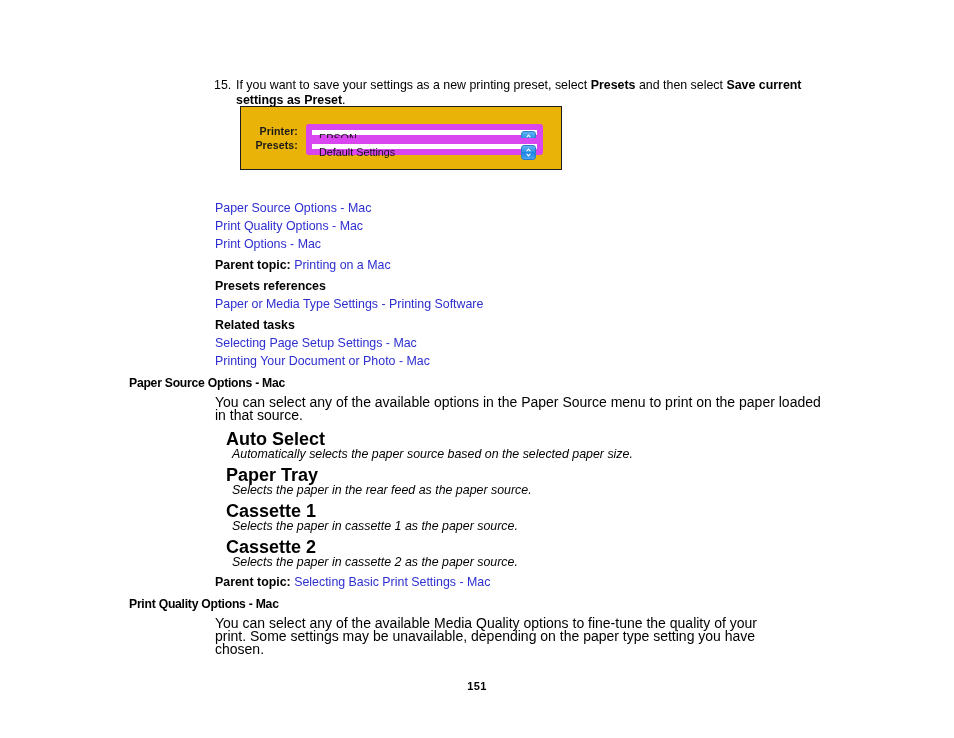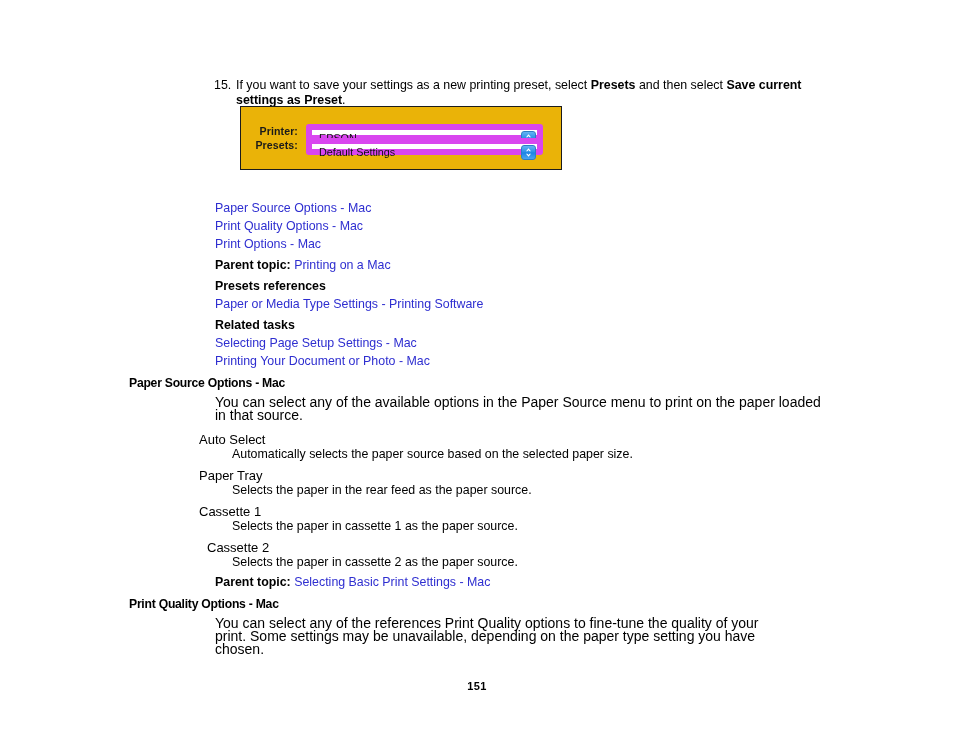--- a/index.html
+++ b/index.html
@@ -137,32 +137,33 @@
     position: absolute;
     left: 215px;
     font-size: 14px;
     line-height: 13px;
     color: #000000;
   }
 
   
   .dt {
     position: absolute;
-    left: 199px;
-    font-size: 13px;
-    font-weight: normal;
+    left: 226px;
+    font-size: 18px;
+    font-weight: bold;
     line-height: 15px;
     white-space: nowrap;
   }
   .dd {
     position: absolute;
     left: 232px;
     font-size: 12.4px;
     line-height: 15px;
     white-space: nowrap;
+    font-style: italic;
   }
 
   
   .page-num {
     position: absolute;
     left: 0;
     top: 680px;
     width: 954px;
     text-align: center;
     font-size: 11px;
@@ -243,26 +244,26 @@
 
   <div class="dt" style="top:432px;">Auto Select</div>
   <div class="dd" style="top:447px;">Automatically selects the paper source based on the selected paper size.</div>
 
   <div class="dt" style="top:468px;">Paper Tray</div>
   <div class="dd" style="top:483px;">Selects the paper in the rear feed as the paper source.</div>
 
   <div class="dt" style="top:504px;">Cassette 1</div>
   <div class="dd" style="top:519px;">Selects the paper in cassette 1 as the paper source.</div>
 
-  <div class="dt" style="top:540px;margin-left:8px;">Cassette 2</div>
+  <div class="dt" style="top:540px;">Cassette 2</div>
   <div class="dd" style="top:555px;">Selects the paper in cassette 2 as the paper source.</div>
 
   <div class="blk" style="top:575px;">
     <span class="lbl-bold">Parent topic:</span><span> </span><span class="lnk">Selecting Basic Print Settings - Mac</span>
   </div>
 
   <div class="sec-head" style="top:597px;">Print Quality Options - Mac</div>
 
-  <div class="para" style="top:617px; width:575px;">You can select any of the references Print Quality options to fine-tune the quality of your print. Some settings may be unavailable, depending on the paper type setting you have chosen.</div>
+  <div class="para" style="top:617px; width:575px;">You can select any of the available Media Quality options to fine-tune the quality of your print. Some settings may be unavailable, depending on the paper type setting you have chosen.</div>
 
   <div class="page-num">151</div>
 
 </div>
 
 </body></html>

